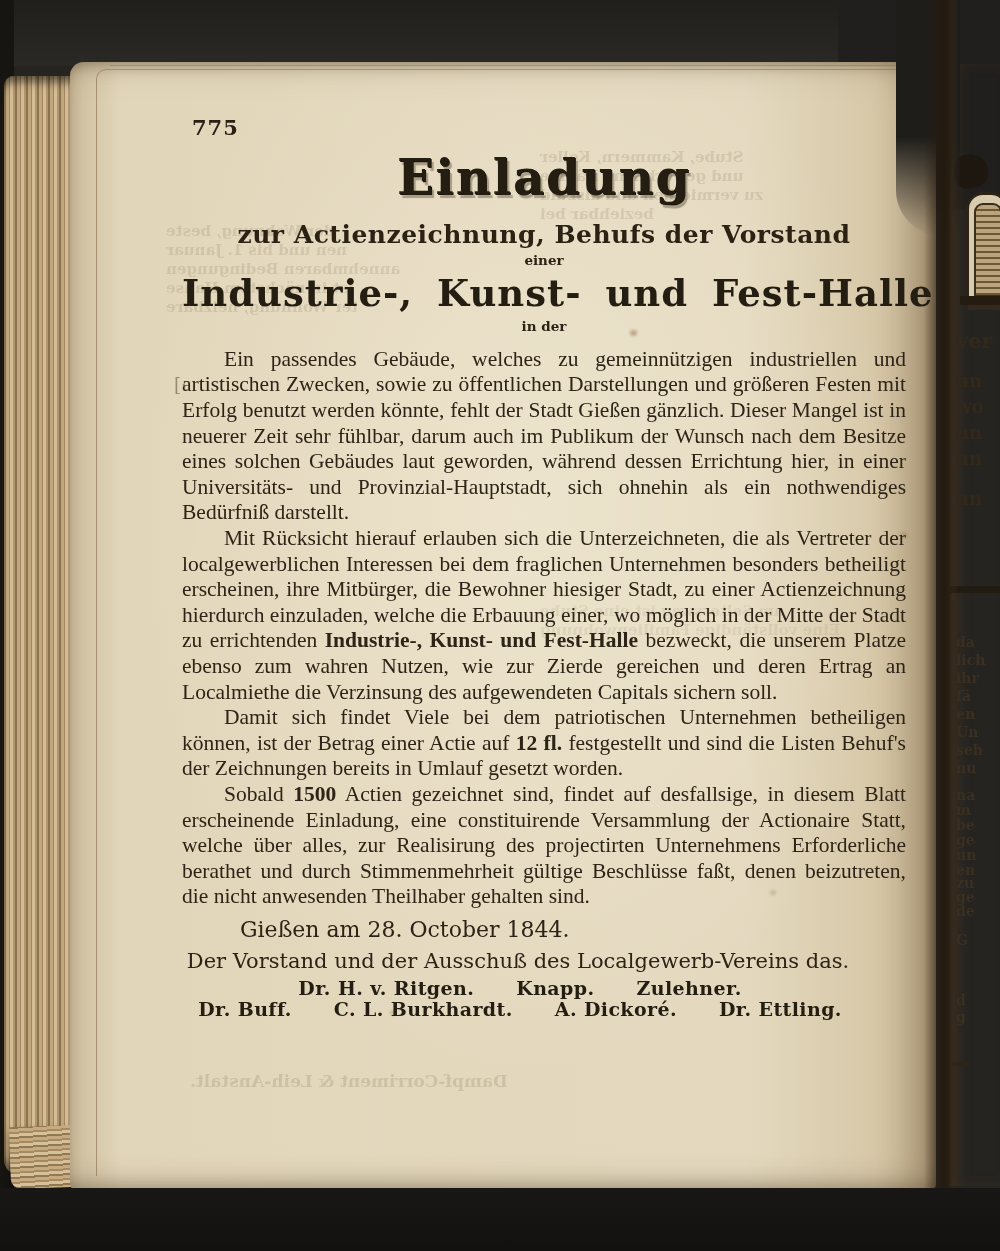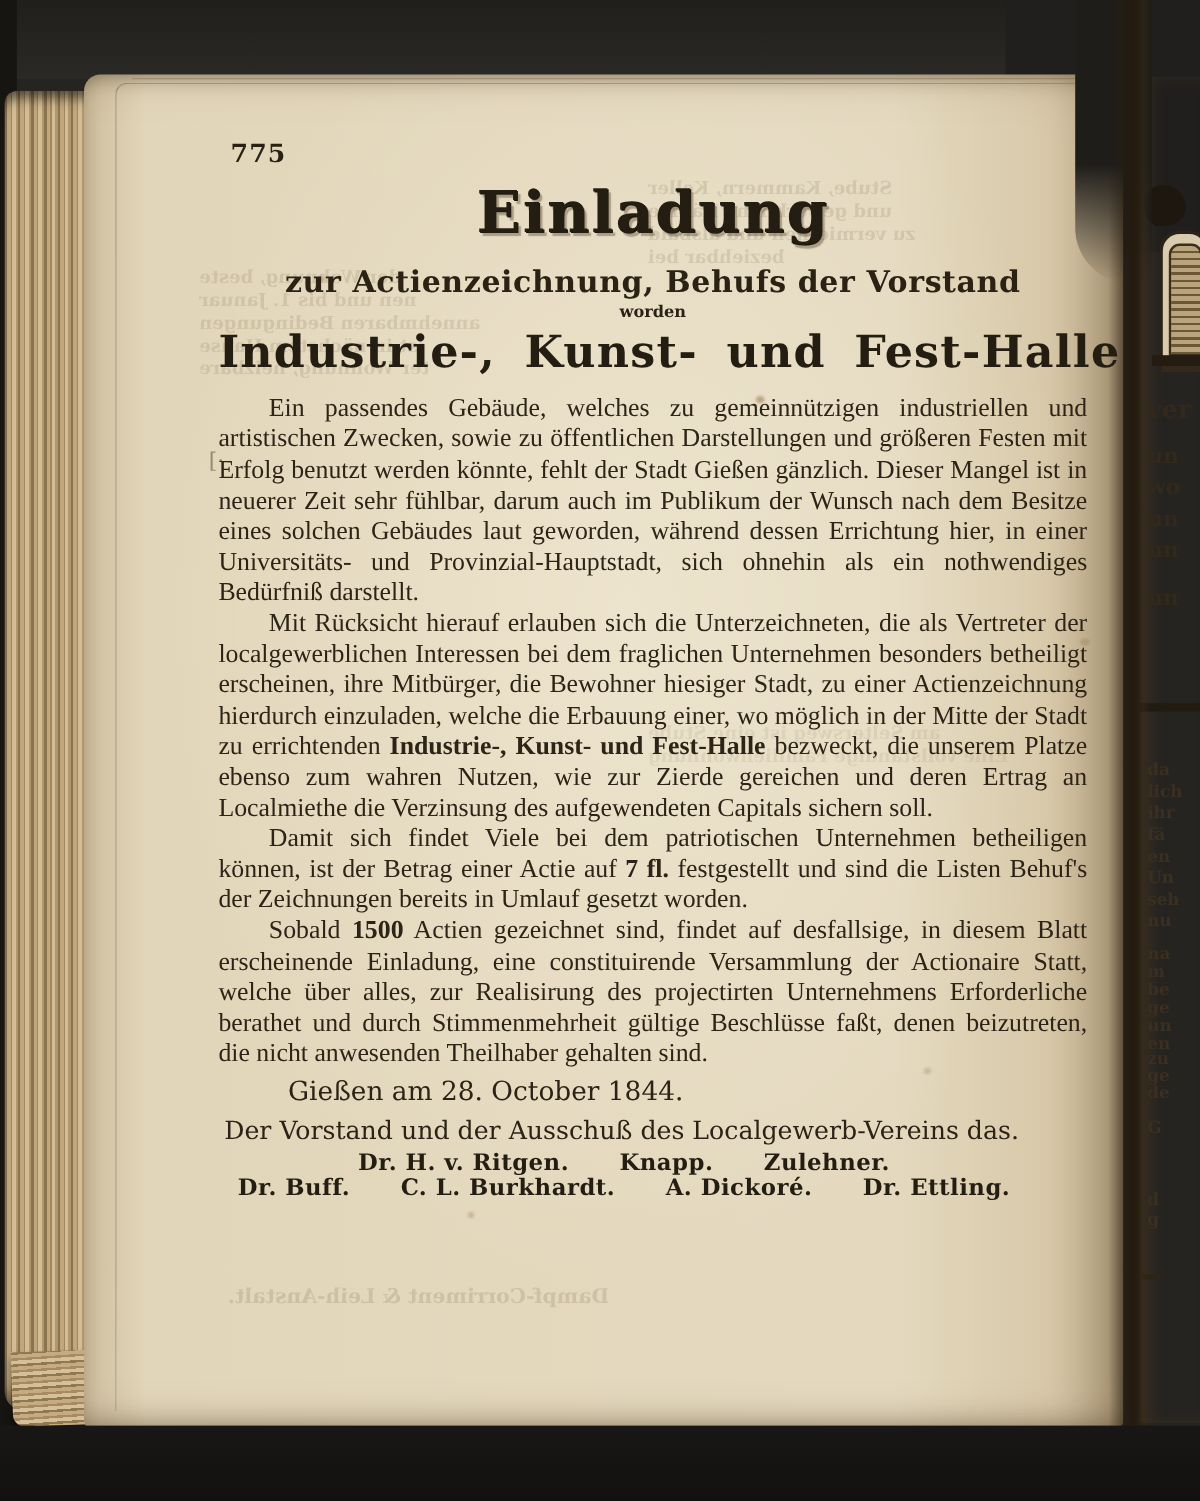--- a/index.html
+++ b/index.html
@@ -134,27 +134,28 @@
     <div class="spot s3"></div>
     <div class="spot s4"></div>
     <div class="spot s5"></div>
 
     <div class="pagenum">775</div>
     <div class="margin-mark">[·</div>
 
     <div class="content">
       <h1 class="title t-center">Einladung</h1>
       <div class="subtitle t-center">zur Actienzeichnung, Behufs der Vorstand</div>
-      <div class="small-word t-center">worden</div>
+      <div class="small-word t-center">einer</div>
       <div class="hall t-center">Industrie-, Kunst- und Fest-Halle</div>
+      <div class="small-word t-center">in der</div>
 
       <div class="bodytext">
         <p><span>Ein passendes Gebäude, welches zu gemeinnützigen industriellen und artistischen Zwecken, sowie zu öffentlichen Darstellungen und größeren Festen mit Erfolg benutzt werden könnte, fehlt der Stadt Gießen gänzlich. Dieser Mangel ist in neuerer Zeit sehr fühlbar, darum auch im Publikum der Wunsch nach dem Besitze eines solchen Gebäudes laut geworden, während dessen Errichtung hier, in einer Universitäts- und Provinzial-Hauptstadt, sich ohnehin als ein nothwendiges Bedürfniß darstellt.</span></p>
         <p><span>Mit Rücksicht hierauf erlauben sich die Unterzeichneten, die als Vertreter der localgewerblichen Interessen bei dem fraglichen Unternehmen besonders betheiligt erscheinen, ihre Mitbürger, die Bewohner hiesiger Stadt, zu einer Actienzeichnung hierdurch einzuladen, welche die Erbauung einer, wo möglich in der Mitte der Stadt zu errichtenden </span><span class="b">Industrie-, Kunst- und Fest-Halle</span><span> bezweckt, die unserem Platze ebenso zum wahren Nutzen, wie zur Zierde gereichen und deren Ertrag an Localmiethe die Verzinsung des aufgewendeten Capitals sichern soll.</span></p>
-        <p><span>Damit sich findet Viele bei dem patriotischen Unternehmen betheiligen können, ist der Betrag einer Actie auf </span><span class="b">7 fl.</span><span> festgestellt und sind die Listen Behuf's der Zeichnungen bereits in Umlauf gesetzt worden.</span></p>
+        <p><span>Damit sich findet Viele bei dem patriotischen Unternehmen betheiligen können, ist der Betrag einer Actie auf </span><span class="b">12 fl.</span><span> festgestellt und sind die Listen Behuf's der Zeichnungen bereits in Umlauf gesetzt worden.</span></p>
         <p><span>Sobald </span><span class="b">1500</span><span> Actien gezeichnet sind, findet auf desfallsige, in diesem Blatt erscheinende Einladung, eine constituirende Versammlung der Actionaire Statt, welche über alles, zur Realisirung des projectirten Unternehmens Erforderliche berathet und durch Stimmenmehrheit gültige Beschlüsse faßt, denen beizutreten, die nicht anwesenden Theilhaber gehalten sind.</span></p>
       </div>
 
       <div class="dateline">Gießen am 28. October 1844.</div>
       <div class="committee">Der Vorstand und der Ausschuß des Localgewerb-Vereins das.</div>
 
       <div class="signatures">
         <div class="sig-row">
           <span>Dr. H. v. Ritgen.</span>
           <span>Knapp.</span>

